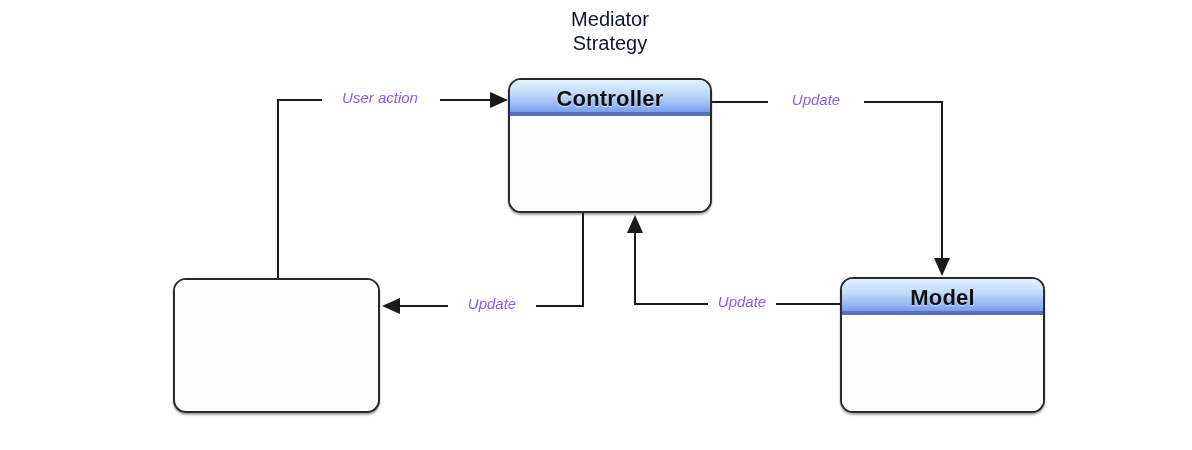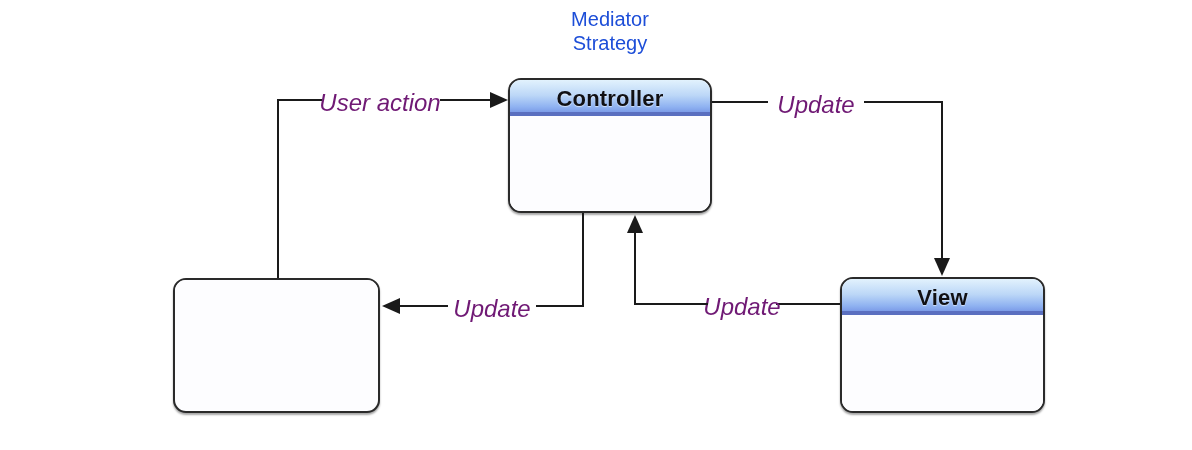--- a/index.html
+++ b/index.html
@@ -48,34 +48,34 @@
   }
 
   #box-controller { left: 508px; top: 78px;  width: 204px; height: 135px; }
   #box-view       { left: 173px; top: 278px; width: 207px; height: 135px; }
   #box-model      { left: 840px; top: 277px; width: 205px; height: 136px; }
 
   
   .pattern-note {
     position: absolute;
     font-size: 20px;
-    color: #1d4ed8;
+    color: #0f172a;
     line-height: 24px;
     text-align: center;
   }
   #note-controller { left: 510px; top: 7px;  width: 200px; }
   #note-view       { left: 25px;  top: 331px; width: 145px; }
   #note-model      { left: 1056px; top: 331px; width: 130px; text-align: left; }
 
   
   .edge-label {
     position: absolute;
-    font-size: 24px;
+    font-size: 15px;
     font-style: italic;
-    color: #701a75;
+    color: #8b5cf6;
     white-space: nowrap;
     transform: translateX(-50%);
   }
 
   
   .hline, .vline {
     position: absolute;
     background: #1a1a1a;
   }
   .hline { height: 2px; }
@@ -107,21 +107,21 @@
     </div>
     <div class="body"></div>
   </div>
 
   <div class="uml-box" id="box-view">
     <div class="body"></div>
   </div>
 
   <div class="uml-box" id="box-model">
     <div class="header">
-      <span class="title">View</span>
+      <span class="title">Model</span>
     </div>
     <div class="body"></div>
   </div>
 
   <div class="vline" style="left:277px; top:100px; height:178px;"></div>
   <div class="hline" style="left:277px; top:99px; width:45px;"></div>
   <div class="edge-label" style="left:380px; top:89px;">User action</div>
   <div class="hline" style="left:440px; top:99px; width:50px;"></div>
   <div class="arrow right" style="left:490px; top:92px;"></div>
 

